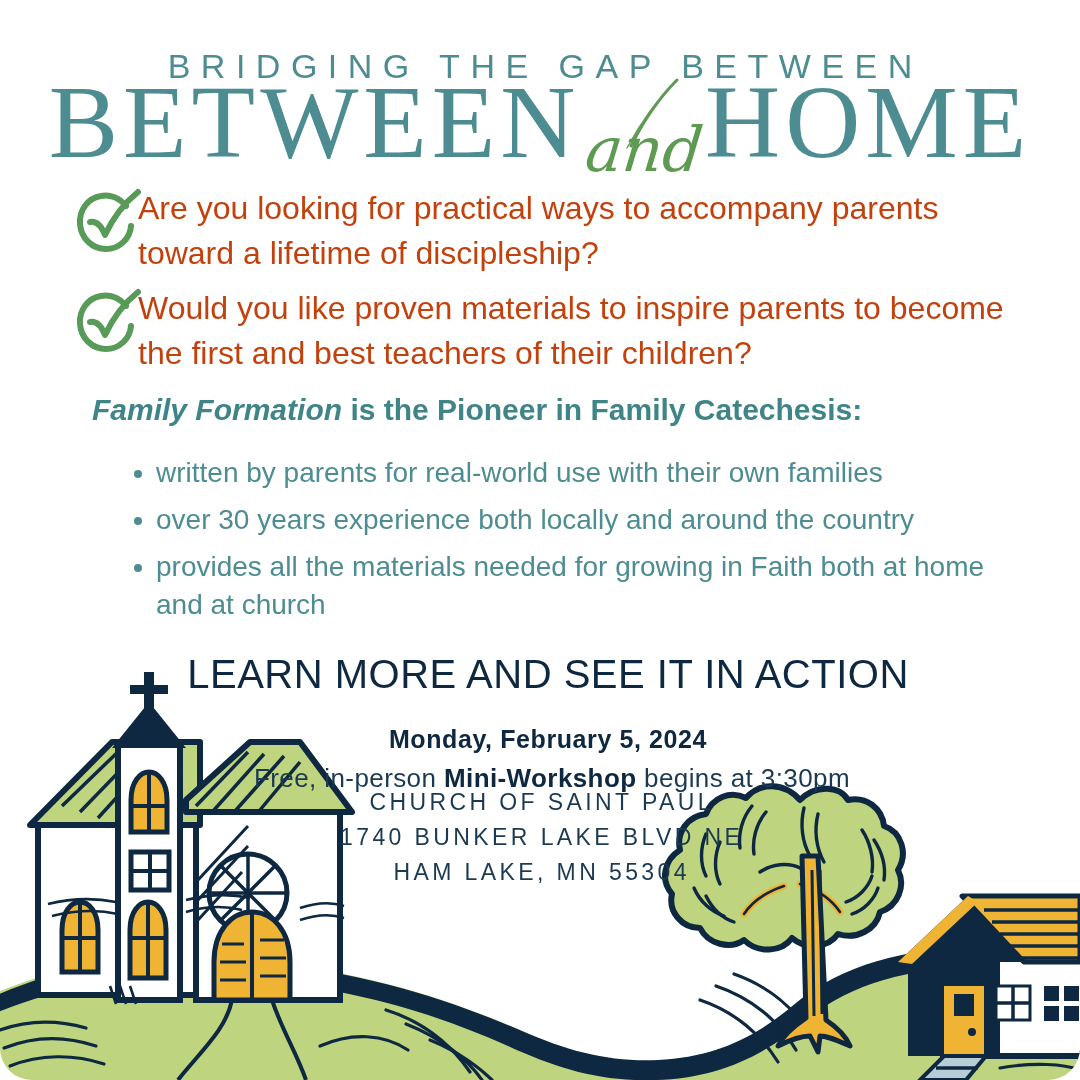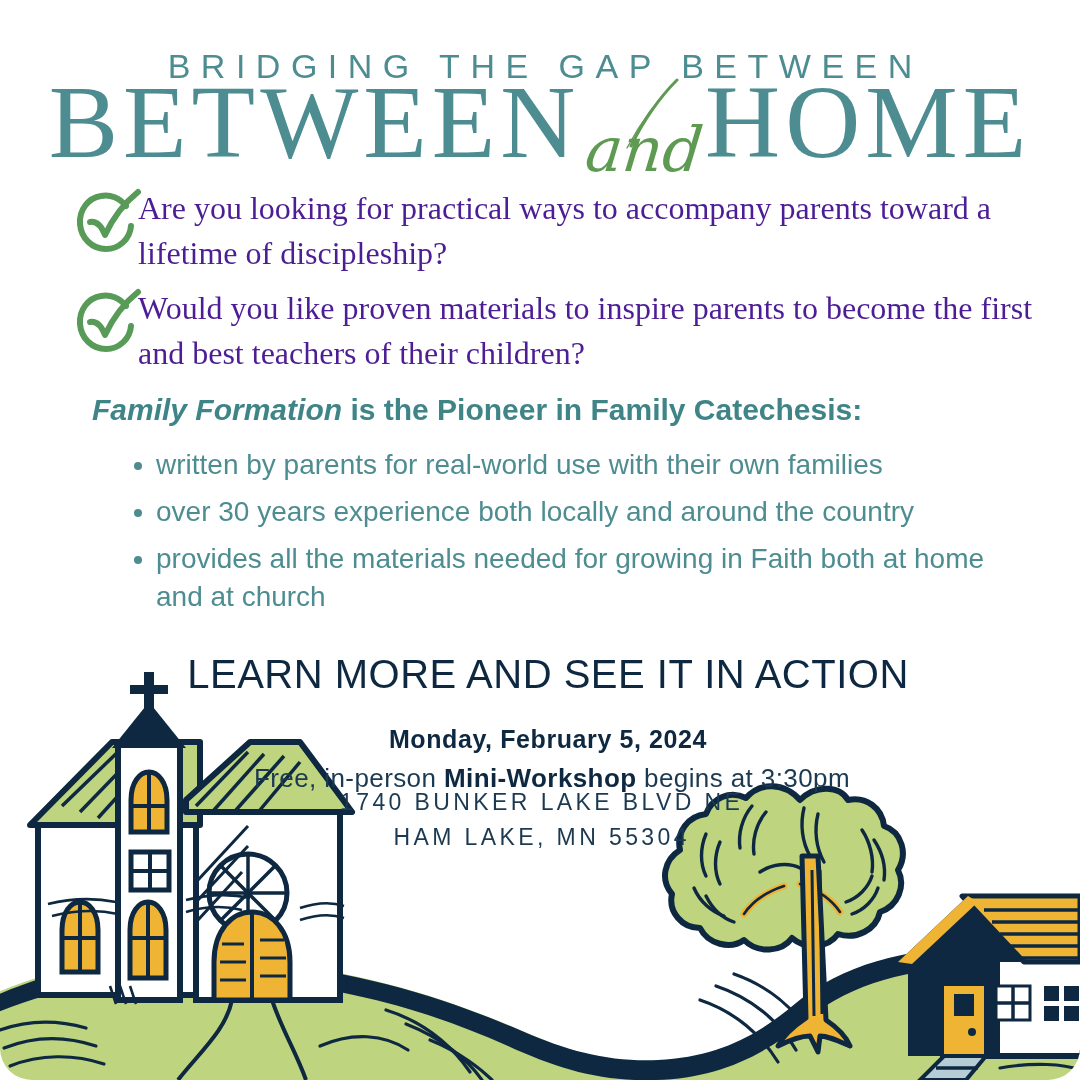--- a/index.html
+++ b/index.html
@@ -57,35 +57,35 @@
     width:60px;height:72px;
     pointer-events:none;
   }
 
   
   .checkList{position:absolute;top:186px;left:74px;width:960px;}
   .checkItem{position:relative;margin-bottom:10px;}
   .checkIcon{position:absolute;left:0;top:2px;width:70px;height:70px;}
   .checkText{
     margin-left:64px;
-    color:#4c1d95;
-    font-family:Liberation Serif, serif;
+    color:#c2410c;
+    font-family:Liberation Sans, sans-serif;
     font-size:32px;
     line-height:45px;
     font-weight:400;
   }
 
   
   .bulletBlock{position:absolute;top:390px;left:92px;width:900px;}
   .bulletHead{
     color:#3f8487;
     font-size:30px;
     font-weight:bold;
     line-height:40px;
-    margin-bottom:16px;
+    margin-bottom:24px;
   }
   .bulletHead em{font-style:italic;}
   .bulletList{
     list-style:none;
     margin:0;padding:0 0 0 42px;
   }
   .bulletList li{
     position:relative;
     color:#4d8d91;
     font-size:28px;
@@ -381,17 +381,18 @@
     </ul>
   </div>
 
   <div class="eventBlock">
     <div class="eventHead">LEARN MORE AND SEE IT IN ACTION</div>
     <div class="eventDate">Monday, February 5, 2024</div>
     <div class="eventLine"><span>Free, in-person </span><b>Mini-Workshop</b><span> begins at 3:30pm</span></div>
   </div>
 
   <div class="addressBlock">
+    <div>CHURCH OF SAINT PAUL</div>
     <div>1740 BUNKER LAKE BLVD NE</div>
     <div>HAM LAKE, MN 55304</div>
   </div>
 
 </div>
 
 </body></html>

